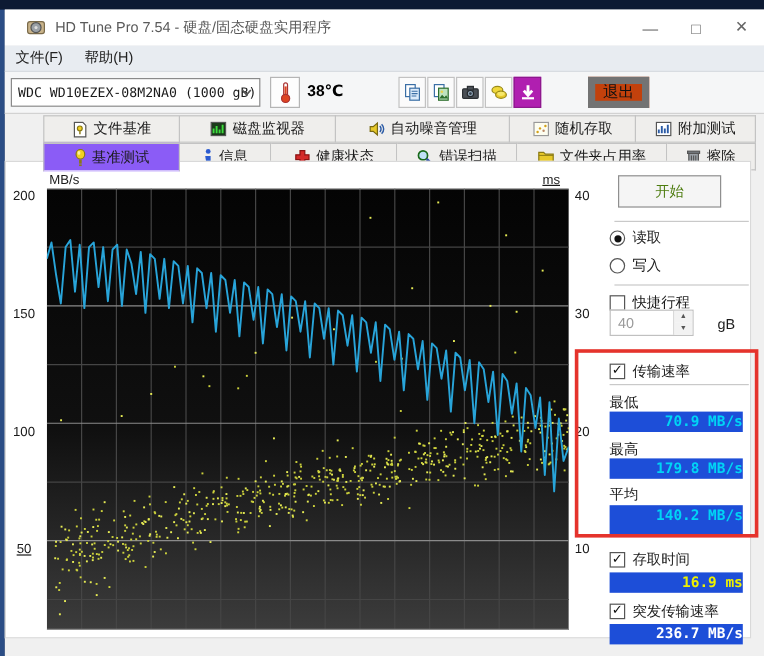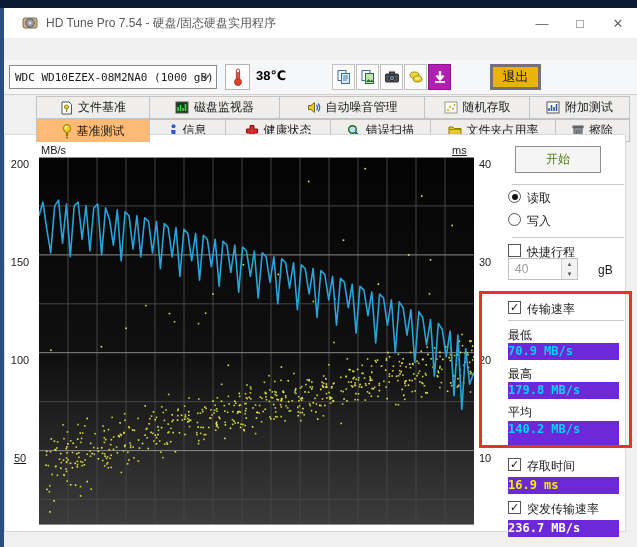--- a/index.html
+++ b/index.html
@@ -36,53 +36,53 @@
     font-family:"DejaVu Sans Mono","Liberation Mono",monospace; font-size:11px; }
   #drive-select span.val { margin-left:5px; white-space:nowrap; }
   #drive-chevron { position:absolute; right:6px; top:8px; }
   #temp-button { left:221px; top:4px; width:25px; height:26px; background:#fdfdfd; border:1px solid #b5b5b5;
     display:flex; align-items:center; justify-content:center; }
   #temp-value { left:252px; top:8px; font-weight:bold; font-size:13px; color:#000;text-align:right; }
   .toolbtn { top:4px; width:23px; height:26px; background:#fbfbfb; border:1px solid #c2c2c2;
     display:flex; align-items:center; justify-content:center; }
   #btn-copy-text { left:328px; } #btn-copy-image { left:352px; } #btn-camera { left:376px; }
   #btn-save-gold { left:400px; } #btn-update { left:424px; background:#b01fb0; border-color:#8d188d; }
-  #exit-button { left:486px; top:4px; width:51px; height:26px; background:#eab308; border:3px solid #737373;
+  #exit-button { left:486px; top:4px; width:51px; height:26px; background:#c2410c; border:6px solid #737373;
     display:flex; align-items:center; justify-content:center; font-size:13px; color:#111; }
 
   
   #tabrow1 { left:32px; top:88px; width:594px; height:23px; display:flex; }
   #tabrow2 { left:32px; top:111px; width:594px; height:23px; display:flex; }
   .tab { height:23px; display:flex; align-items:center; justify-content:center; gap:5px;
     background:#efeeec; border:1px solid #c3c3c3; border-left:none; font-size:12px; color:#1a1a1a; }
   .tab:first-child { border-left:1px solid #c3c3c3; }
-  .tab.active { background:#fdba74; border-bottom:1px solid #ffffff; height:24px; z-index:3; }
+  .tab.active { background:#8b5cf6; border-bottom:1px solid #ffffff; height:24px; z-index:3; }
   .tab svg { flex:0 0 auto; }
 
   
   #tabpage { left:4px; top:134px; width:622px; height:398px; background:#ffffff; border:1px solid #d9d9d9; }
 
   
   #plot { left:39px; top:157px; width:435px; height:368px; }
   .axis-label { color:#1a1a1a; font-size:11px; }
   .tick { color:#1a1a1a; font-size:11px; width:30px; text-align:center; }
   .tick-r { color:#1a1a1a; font-size:11px; width:24px; text-align:left; }
 
   
   .panel-btn { background:#f5f5f5; border:1px solid #8f8f8f; display:flex; align-items:center;
     justify-content:center; font-size:12px; color:#4d7c0f; }
   .sep { height:1px; background:#c9c9c9; }
-  .ctl-row { display:flex; gap:6px; }
+  .ctl-row { display:flex; align-items:center; gap:6px; }
   .fake-radio { width:13px; height:13px; border-radius:50%; border:1px solid #555; background:#fff;
     display:inline-flex; align-items:center; justify-content:center; }
   .fake-radio .dot { width:6px; height:6px; border-radius:50%; background:#111; }
   .fake-check { width:13px; height:13px; border:1px solid #555; background:#fff;
     display:inline-flex; align-items:center; justify-content:center; font-size:11px; color:#111;
     font-weight:bold; line-height:1; }
-  .lcd { background:#6d28d9; text-align:left; font-family:"DejaVu Sans Mono","Liberation Mono",monospace;
+  .lcd { background:#1d4ed8; text-align:right; font-family:"DejaVu Sans Mono","Liberation Mono",monospace;
     font-weight:bold; font-size:12px; line-height:17px; }
   #spinner { left:508px; top:258px; width:70px; height:22px; border:1px solid #c0c0c0; background:#fff;
     display:flex; }
   #spinner .num { flex:1; color:#9a9a9a; font-size:12px; display:flex; align-items:center; padding-left:6px; }
   #spin-arrows { width:16px; border-left:1px solid #d0d0d0; display:flex; flex-direction:column; }
   #spin-arrows div { flex:1; font-size:6px; color:#555; display:flex; align-items:center; justify-content:center;
     background:#f2f2f2; }
   #highlight-box { left:479px; top:291px; width:153px; height:157px; border:3px solid #e5332c;
     pointer-events:none; z-index:5; }
 </style>
@@ -102,20 +102,24 @@
         <circle cx="8" cy="8" r="1.3" fill="#ddd"></circle>
       </svg>
       <span id="title-text">HD Tune Pro 7.54 - 硬盘/固态硬盘实用程序</span>
       <div id="win-controls">
         <div class="winbtn">—</div>
         <div class="winbtn">□</div>
         <div class="winbtn">✕</div>
       </div>
     </div>
 
+    <div id="menubar" class="abs">
+      <span class="menu-item">文件(F)</span>
+      <span class="menu-item">帮助(H)</span>
+    </div>
 
     <div id="toolbar" class="abs">
       <div id="drive-select" class="abs">
         <span class="val">WDC WD10EZEX-08M2NA0 (1000 gB)</span>
         <svg id="drive-chevron" width="9" height="6" viewBox="0 0 9 6">
           <path d="M1 1 L4.5 5 L8 1" stroke="#555" stroke-width="1.4" fill="none"></path>
         </svg>
       </div>
       <div id="temp-button" class="abs">
         <svg width="10" height="18" viewBox="0 0 10 18">

